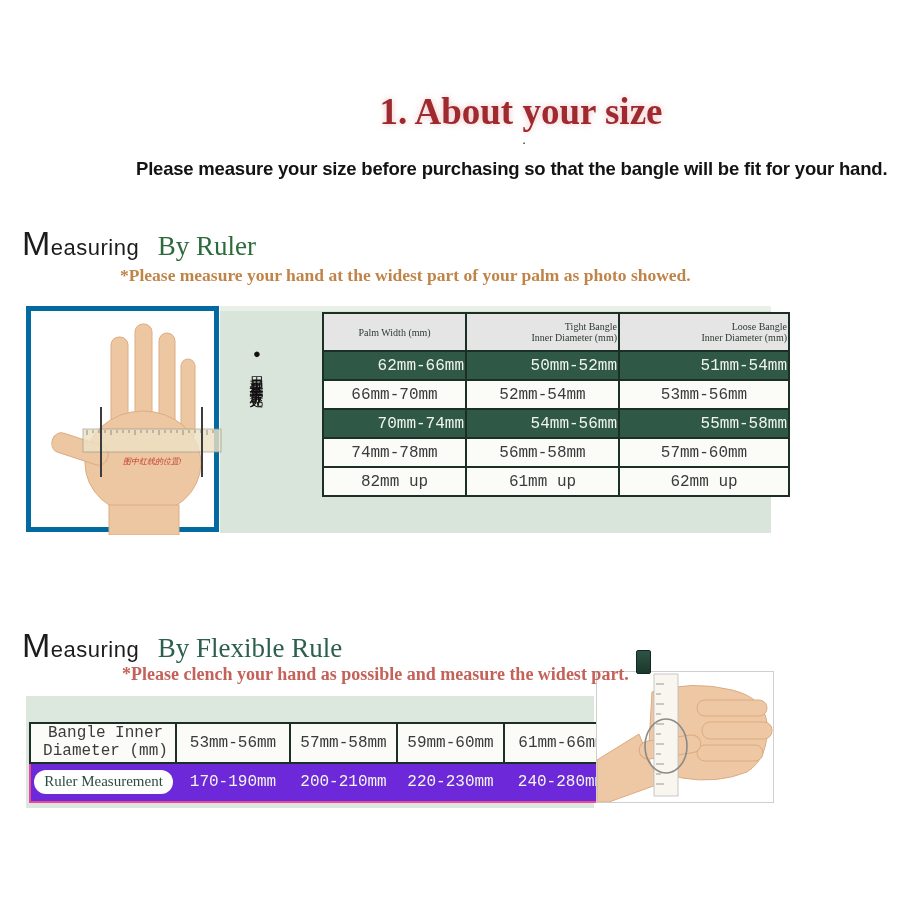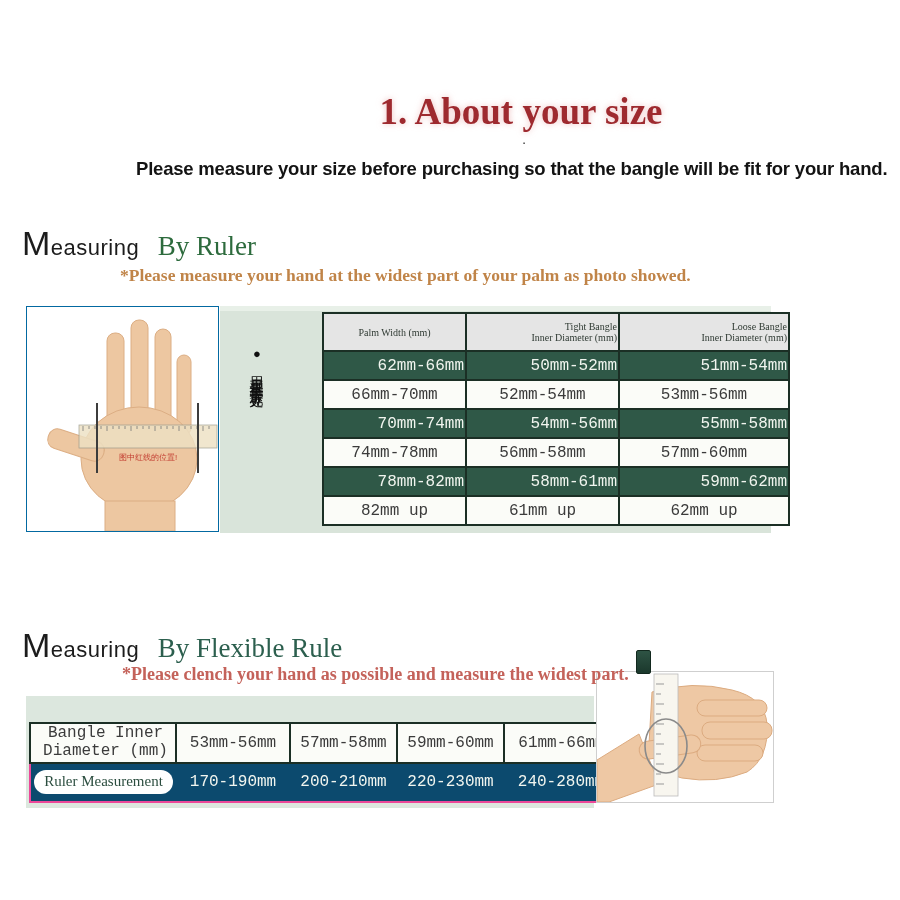--- a/index.html
+++ b/index.html
@@ -26,22 +26,22 @@
   .h1{left:6px;top:224px;}
   .h2{left:6px;top:626px;}
   .note1{left:104px;top:265px;font-family:"Liberation Serif",serif;font-weight:700;
          font-size:17.5px;color:#c08448;}
   .note2{left:106px;top:664px;font-family:"Liberation Serif",serif;font-weight:700;
          font-size:18px;color:#c4625a;z-index:4;}
 
   
   .panel1{left:204px;top:306px;width:551px;height:227px;background:#d9e4da;box-sizing:border-box;
           border-top:5px solid #e8f0e8;}
-  .ph1{left:10px;top:306px;width:193px;height:226px;background:#fff;border:1px solid #0369a1;
-       box-sizing:border-box;}
+  .ph1{left:10px;top:306px;width:193px;height:226px;background:#fff;border:5px solid #0369a1;
+       box-sizing:border-box;font-style:italic;}
   .side{left:227px;top:347px;width:28px;text-align:center;}
   .bullet{font-size:13px;color:#101010;line-height:1;margin-bottom:5px;}
   .vtext{writing-mode:vertical-rl;text-orientation:upright;font-size:14px;letter-spacing:2px;
          color:#101010;margin:0 auto;font-family:"DejaVu Sans",sans-serif;}
 
   
   table{border-collapse:collapse;}
   .t1{left:306px;top:312px;}
   .t1 td{border:2px solid #1b2f25;text-align:center;
          font-family:"Liberation Mono",monospace;font-size:16px;}
@@ -55,21 +55,21 @@
   .w1{width:139px;} .w2{width:142px;} .w3{width:159px;}
 
   .panel2{left:10px;top:696px;width:568px;height:112px;background:#dce7de;}
   .t2{left:13px;top:722px;border:2px solid #ec4899;}
   .t2 tr.hd2{height:37px;}
   .t2 tr.hd2 td{border:2px solid #1b2f25;background:#fbfcf8;color:#3b3b3b;
                 font-family:"Liberation Mono",monospace;font-size:16px;text-align:center;}
   .t2 td.lbl{font-family:"Liberation Serif",serif;font-size:15.5px;color:#3c4a40;
              text-align:left;padding-left:6px;white-space:pre-line;line-height:1.12;}
   .t2 tr.g2{height:39px;}
-  .t2 tr.g2 td{border:none;background:#0c4a6e;color:#f1f5ef;
+  .t2 tr.g2 td{border:none;background:#6d28d9;color:#f1f5ef;
                font-family:"Liberation Mono",monospace;font-size:16px;text-align:center;}
   .b1{width:137px;} .b2{width:110px;} .b3{width:103px;} .b4{width:103px;} .b5{width:111px;}
   .pill{display:inline-block;background:#ffffff;border-radius:16px;padding:3px 10px 4px;
         font-family:"Liberation Serif",serif;font-size:15px;color:#2b4d3f;}
 
   
   .ph2{left:580px;top:671px;width:178px;height:132px;background:#fff;border:1px solid #cfcfcf;
        box-sizing:border-box;z-index:3;}
   .clip{left:620px;top:650px;width:15px;height:24px;border-radius:2px;z-index:5;
         background:linear-gradient(#2e5344,#1b382c);border:1px solid #12281e;box-sizing:border-box;}
@@ -137,25 +137,20 @@
     <tr class="g">
       <td>70mm-74mm</td>
       <td>54mm-56mm</td>
       <td>55mm-58mm</td>
     </tr>
     <tr class="w">
       <td>74mm-78mm</td>
       <td>56mm-58mm</td>
       <td>57mm-60mm</td>
     </tr>
-    <tr class="g">
-      <td>78mm-82mm</td>
-      <td>58mm-61mm</td>
-      <td>59mm-62mm</td>
-    </tr>
     <tr class="w">
       <td>82mm up</td>
       <td>61mm up</td>
       <td>62mm up</td>
     </tr>
   </tbody>
     </table>
 
   <div class="abs h2 hgroup">
     <span class="mword">Measuring</span>

